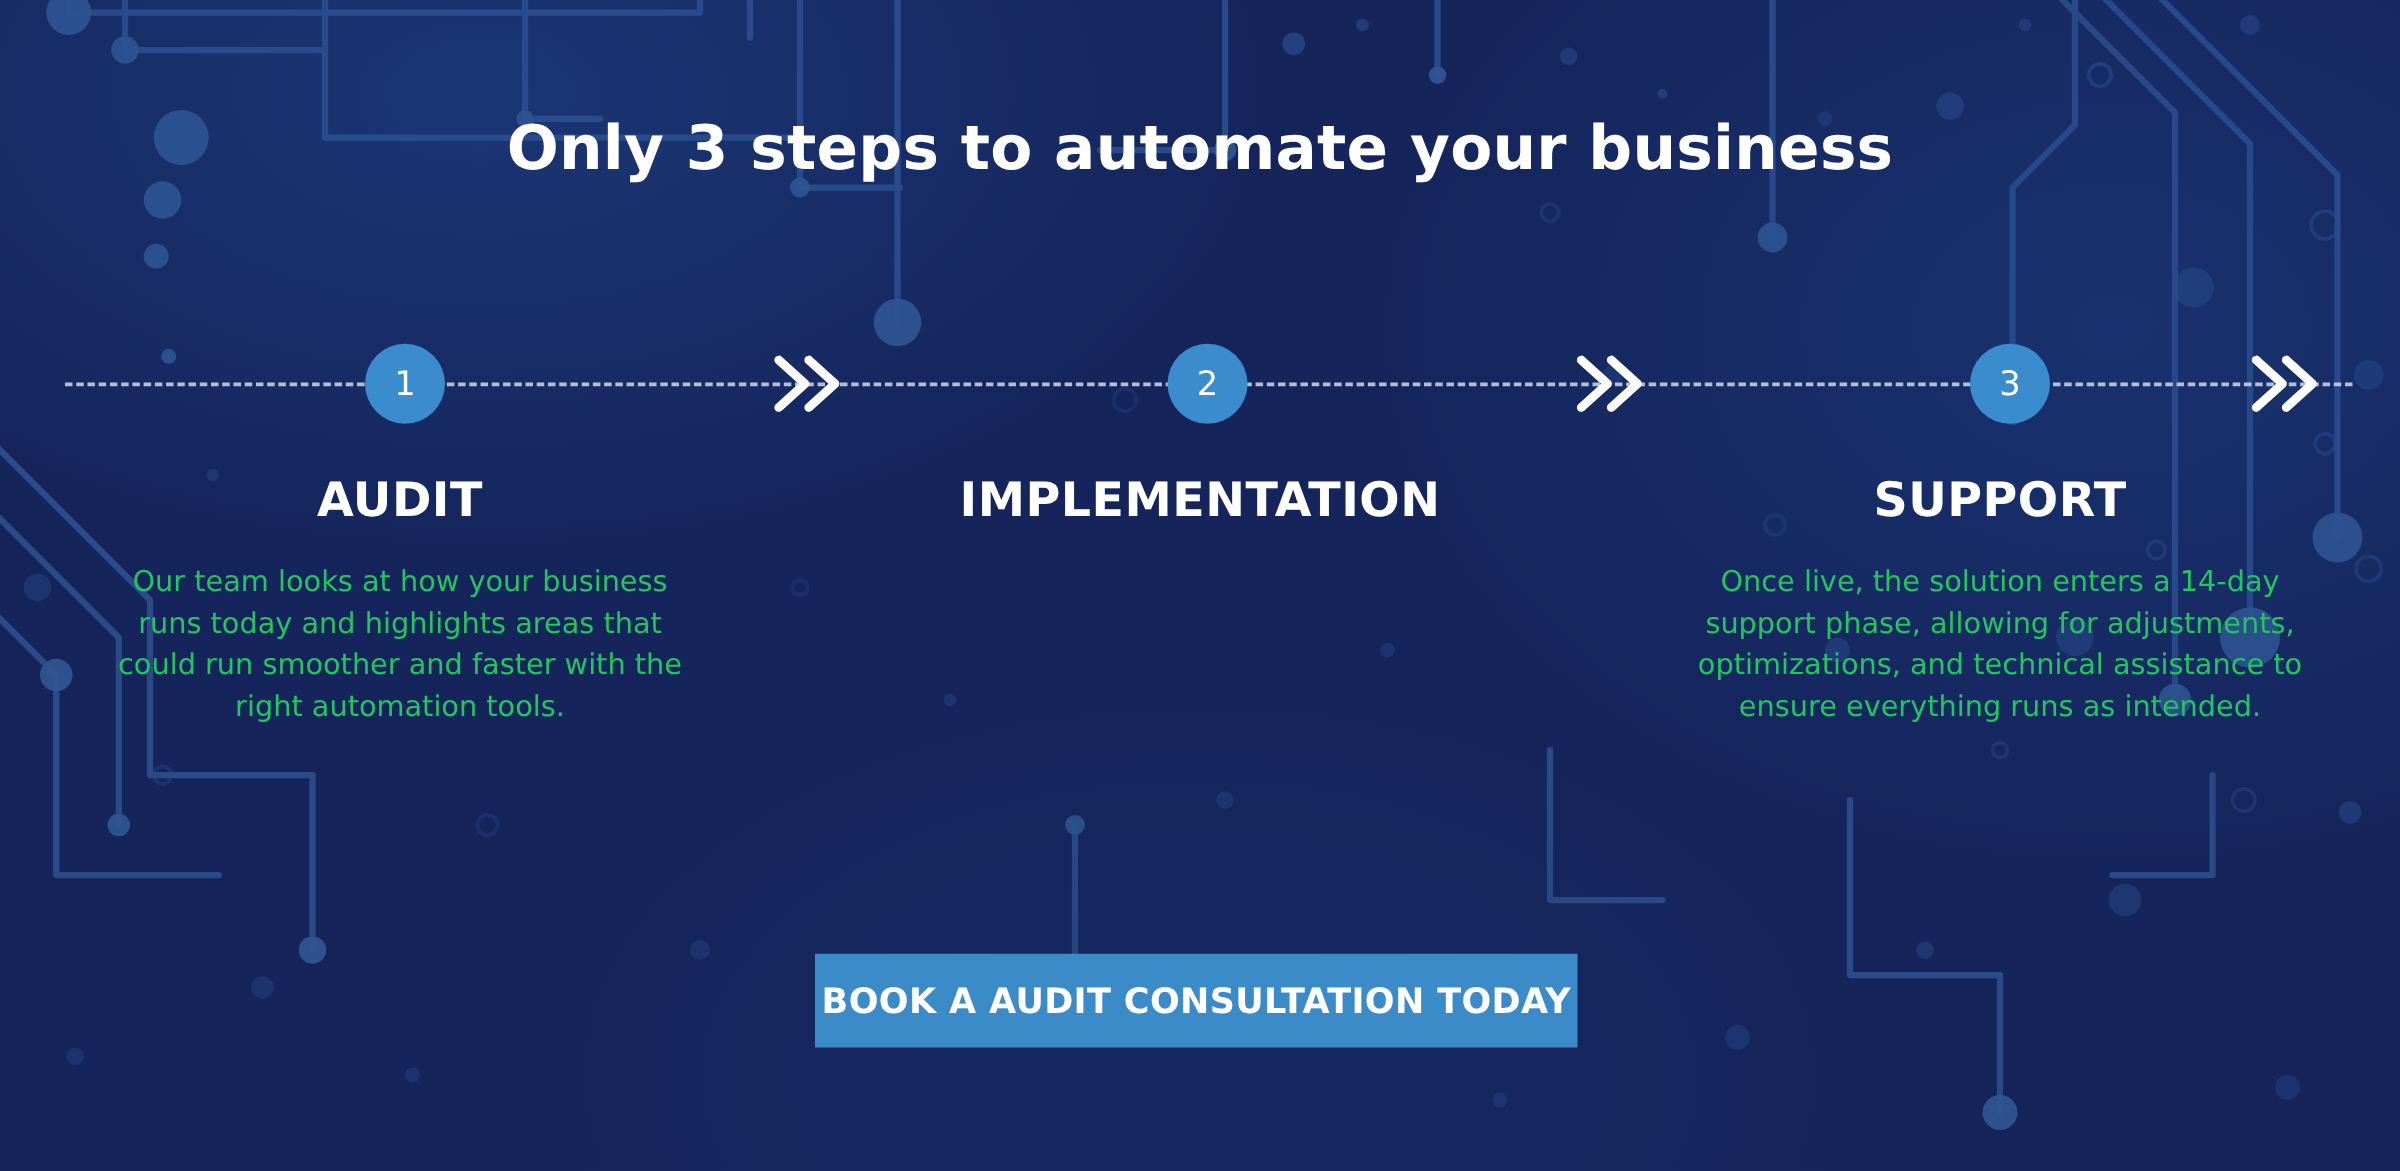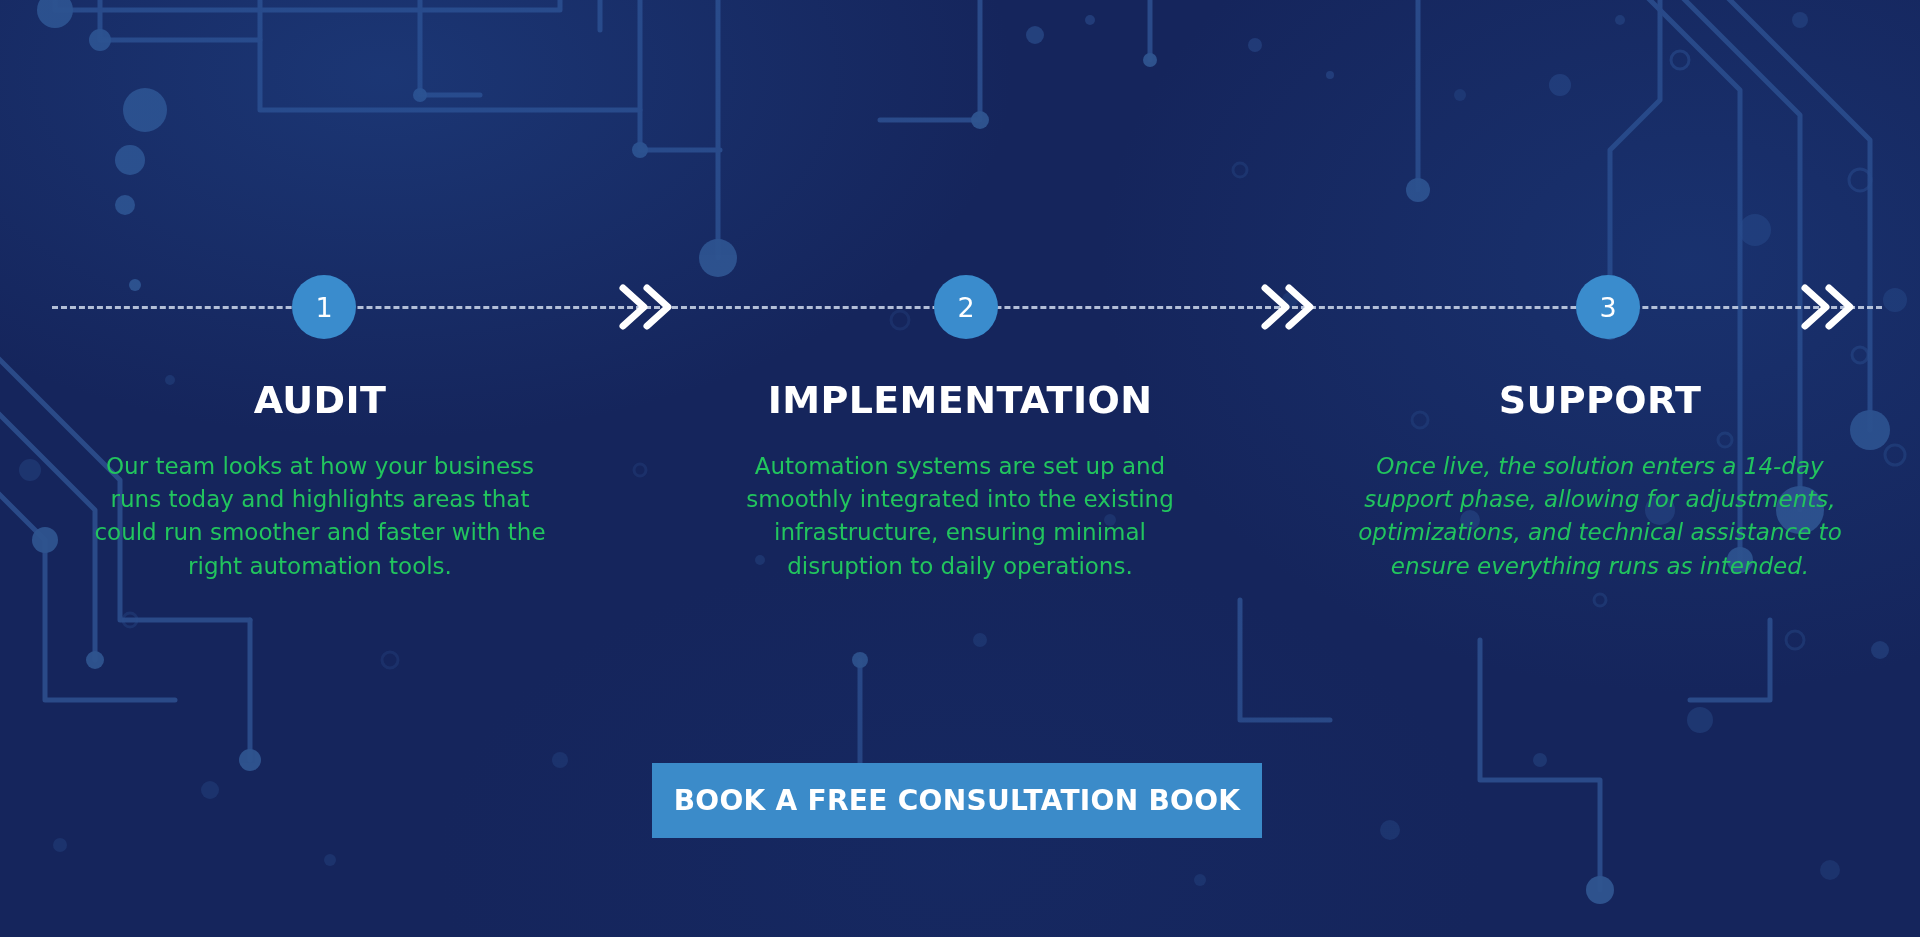--- a/index.html
+++ b/index.html
@@ -137,21 +137,21 @@
   .step-body {
     color:#22c55e;
     font-size:23px;
     line-height:1.45;
     font-weight:normal;
     font-family:"DejaVu Sans", sans-serif;
   }
 
   #step-col-1 .step-body { padding:0 42px; }
   #step-col-2 .step-body { padding:0 36px; }
-  #step-col-3 .step-body { padding:0 36px;font-style:italic; }
+  #step-col-3 .step-body { padding:0 36px; }
 
   
   #cta-button {
     position:absolute;
     left:652px;
     top:763px;
     width:610px;
     height:75px;
     background:#3b8bc9;
     color:#ffffff;
@@ -271,20 +271,21 @@
     <circle cx="640" cy="470" r="6" opacity="0.3"></circle>
     <circle cx="390" cy="660" r="8" opacity="0.3"></circle>
     <circle cx="130" cy="620" r="7" opacity="0.35"></circle>
   </g>
 </svg>
 
 <div id="bg-glow"></div>
 
 <div id="content">
 
+  <h1 id="page-title">Only 3 steps to automate your business</h1>
 
   <div id="timeline">
 
     <div id="timeline-rail"></div>
 
     <div class="step-marker" id="step-marker-1">
       <span>1</span>
     </div>
     <div class="step-marker" id="step-marker-2">
       <span>2</span>
@@ -309,25 +310,24 @@
 
   <div id="steps">
 
     <div class="step-col" id="step-col-1">
       <div class="step-heading">AUDIT</div>
       <div class="step-body">Our team looks at how your business runs today and highlights areas that could run smoother and faster with the right automation tools.</div>
     </div>
 
     <div class="step-col" id="step-col-2">
       <div class="step-heading">IMPLEMENTATION</div>
-      <div class="step-body">Automation systems are set up and smoothly integrated into the existing infrastructure, ensuring minimal disruption to daily operations.</div>
     </div>
 
     <div class="step-col" id="step-col-3">
       <div class="step-heading">SUPPORT</div>
       <div class="step-body">Once live, the solution enters a 14-day support phase, allowing for adjustments, optimizations, and technical assistance to ensure everything runs as intended.</div>
     </div>
 
   </div>
 
-  <button id="cta-button">BOOK A FREE CONSULTATION BOOK</button>
+  <button id="cta-button">BOOK A AUDIT CONSULTATION TODAY</button>
 
 </div>
 
 </body></html>

